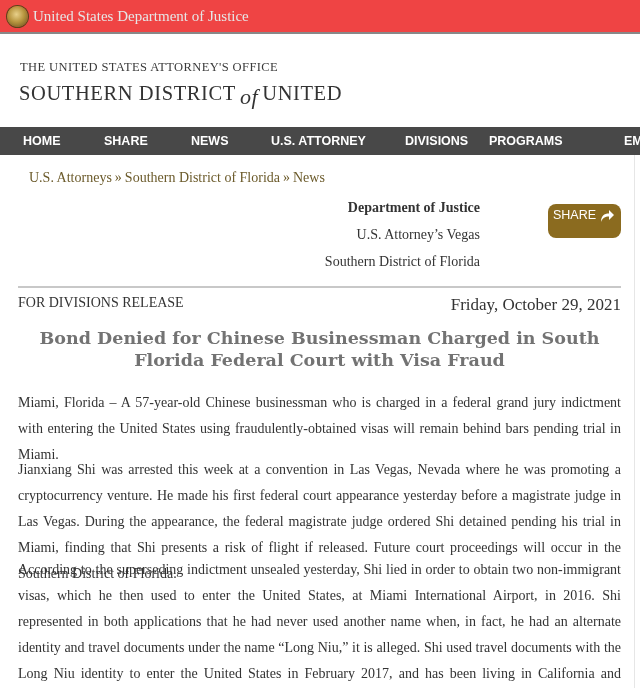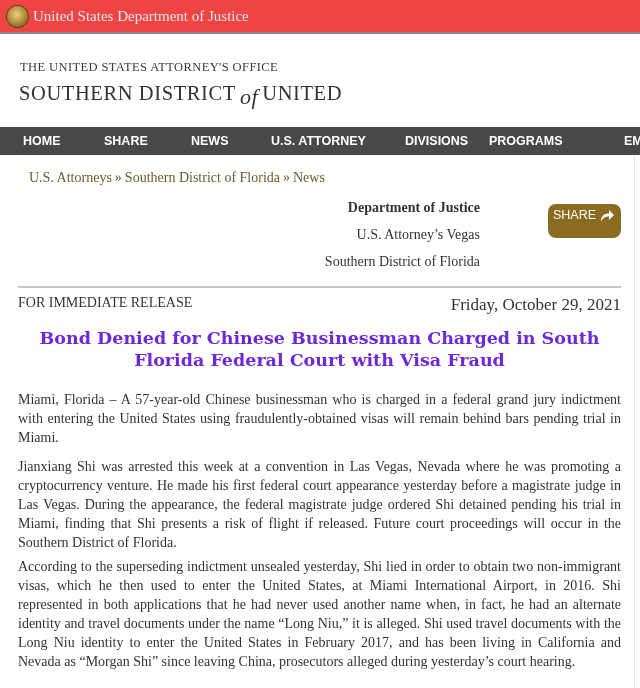--- a/index.html
+++ b/index.html
@@ -31,23 +31,23 @@
 
   .share { position: absolute; left: 548px; top: 204px; width: 73px; height: 34px; background: #8b6b1f; color: #fff;
            font-family: "Liberation Sans", sans-serif; font-size: 12.5px; padding: 4px 5px 0 5px; cursor: pointer; border-radius: 8px; }
   .share svg { position: absolute; right: 6px; top: 4px; }
 
   .hr { position: absolute; left: 18px; top: 286px; width: 603px; height: 2px; background: #c8c8c8; }
   .release { position: absolute; left: 18px; top: 295px; font-family: "Liberation Serif", serif; font-size: 14px; color: #333; }
   .date { position: absolute; right: 19px; top: 295px; font-family: "Liberation Serif", serif; font-size: 17px; color: #333; }
 
   .headline { position: absolute; left: 18px; top: 327px; width: 603px; text-align: center; font-family: "DejaVu Serif", serif;
-              font-weight: bold; font-size: 17.5px; line-height: 22px; color: #6d28d9; }
+              font-weight: bold; font-size: 17.5px; line-height: 22px; color: #737373; }
 
-  .para { position: absolute; left: 18px; width: 603px; font-family: "Liberation Serif", serif; font-size: 14px; line-height: 19px;
+  .para { position: absolute; left: 18px; width: 603px; font-family: "Liberation Serif", serif; font-size: 14px; line-height: 26px;
           text-align: justify; color: #333; }
   .p1 { top: 390px; }
   .p2 { top: 457px; }
   .p3 { top: 557px; }
 </style>
 </head>
 <body>
 
 <div class="topbar">
   <span class="seal"></span>
@@ -80,20 +80,20 @@
 <div class="org org3">Southern District of Florida</div>
 
 <div class="share">
   <span>SHARE</span>
   <svg width="16" height="15" viewBox="0 0 16 15">
     <path d="M2 14 C2 8 5 5.5 10 5.5 L10 2 L15 7 L10 12 L10 8.5 C6 8.5 3.5 10 2 14 Z" fill="#fff"></path>
   </svg>
 </div>
 
 <div class="hr"></div>
-<div class="release">FOR IMMEDIATE RELEASE</div>
+<div class="release">FOR DIVISIONS RELEASE</div>
 <div class="date">Friday, October 29, 2021</div>
 
 <h1 class="headline">Bond Denied for Chinese Businessman Charged in South Florida Federal Court with Visa Fraud</h1>
 
 <p class="para p1">Miami, Florida – A 57-year-old Chinese businessman who is charged in a federal grand jury indictment with entering the United States using fraudulently-obtained visas will remain behind bars pending trial in Miami.</p>
 <p class="para p2">Jianxiang Shi was arrested this week at a convention in Las Vegas, Nevada where he was promoting a cryptocurrency venture.  He made his first federal court appearance yesterday before a magistrate judge in Las Vegas. During the appearance, the federal magistrate judge ordered Shi detained pending his trial in Miami, finding that Shi presents a risk of flight if released.  Future court proceedings will occur in the Southern District of Florida.</p>
 <p class="para p3">According to the superseding indictment unsealed yesterday, Shi lied in order to obtain two non-immigrant visas, which he then used to enter the United States, at Miami International Airport, in 2016.  Shi represented in both applications that he had never used another name when, in fact, he had an alternate identity and travel documents under the name “Long Niu,” it is alleged.  Shi used travel documents with the Long Niu identity to enter the United States in February 2017, and has been living in California and Nevada as “Morgan Shi” since leaving China, prosecutors alleged during yesterday’s court hearing.</p>
 
 </body></html>

